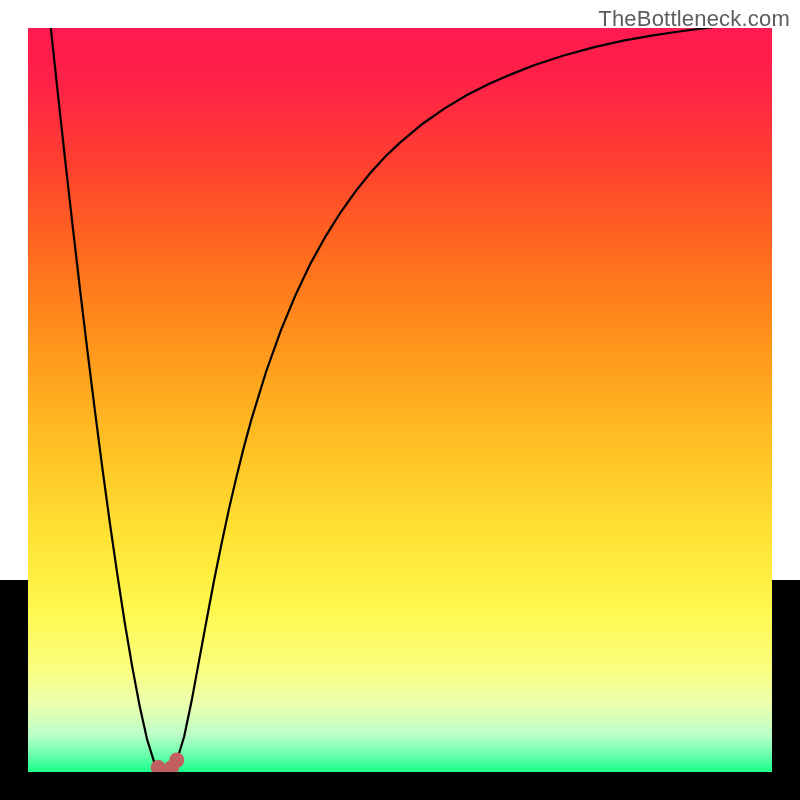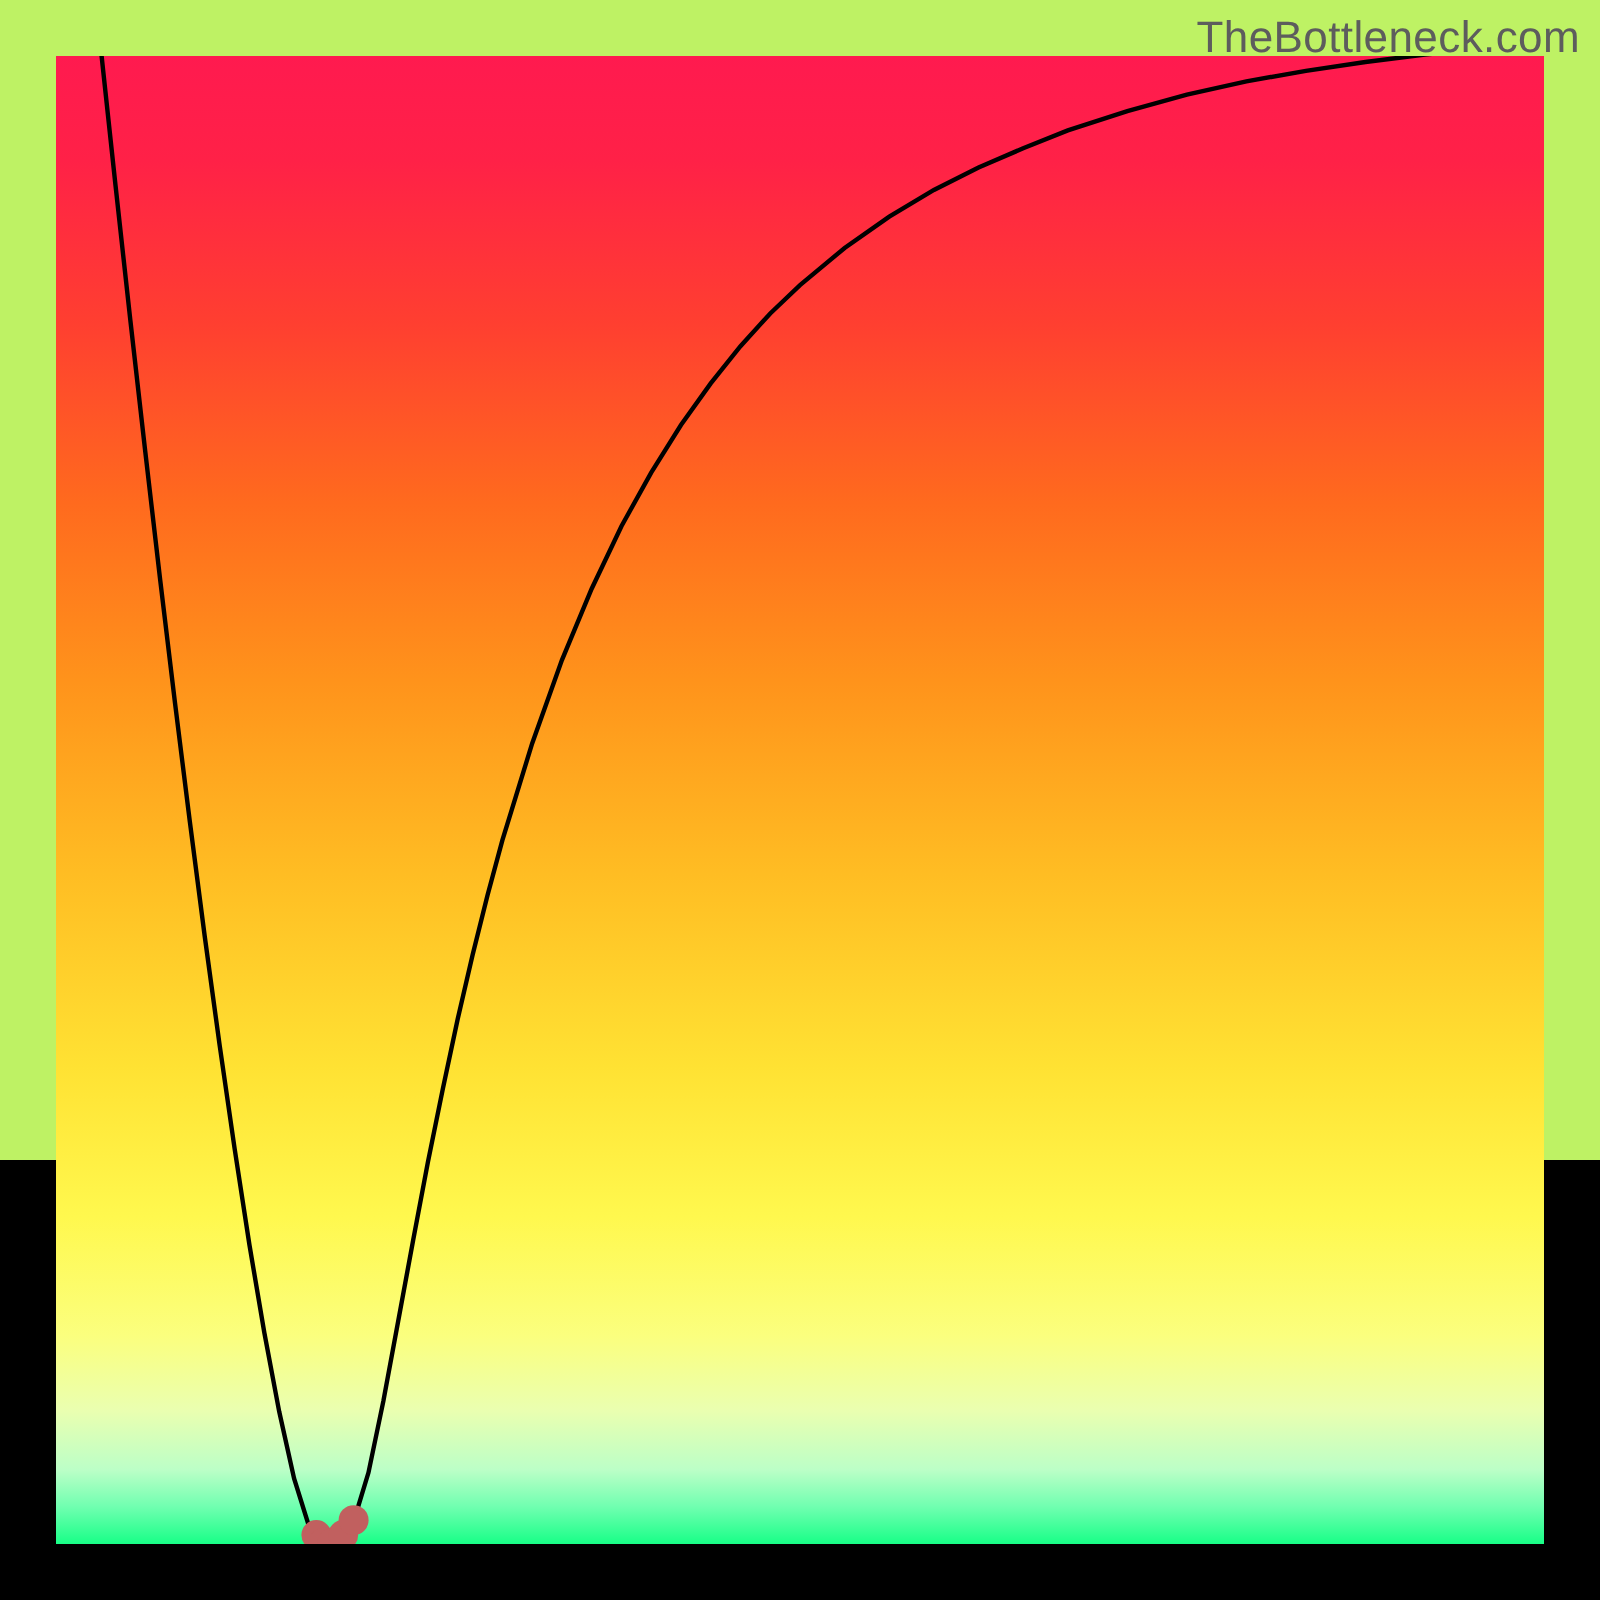--- a/index.html
+++ b/index.html
@@ -10,21 +10,21 @@
     overflow: hidden;
     background: #000;
     font-family: Arial, Helvetica, sans-serif;
   }
   .frame {
     position: absolute;
     left: 0;
     top: 0;
     width: 800px;
     height: 580px;
-    background: #bef264;
+    background: #ffffff;
   }
   .plot {
     position: absolute;
     left: 28px;
     top: 28px;
     width: 744px;
     height: 744px;
   }
   .watermark {
     position: absolute;

